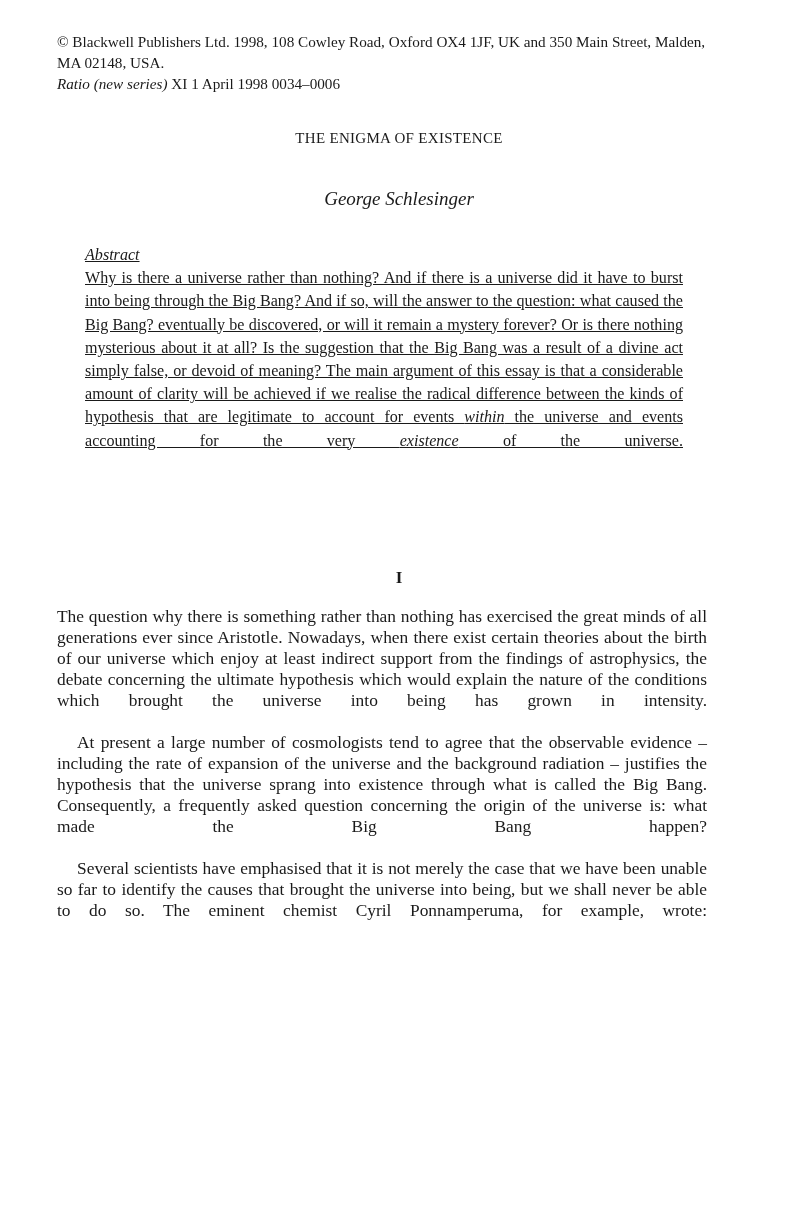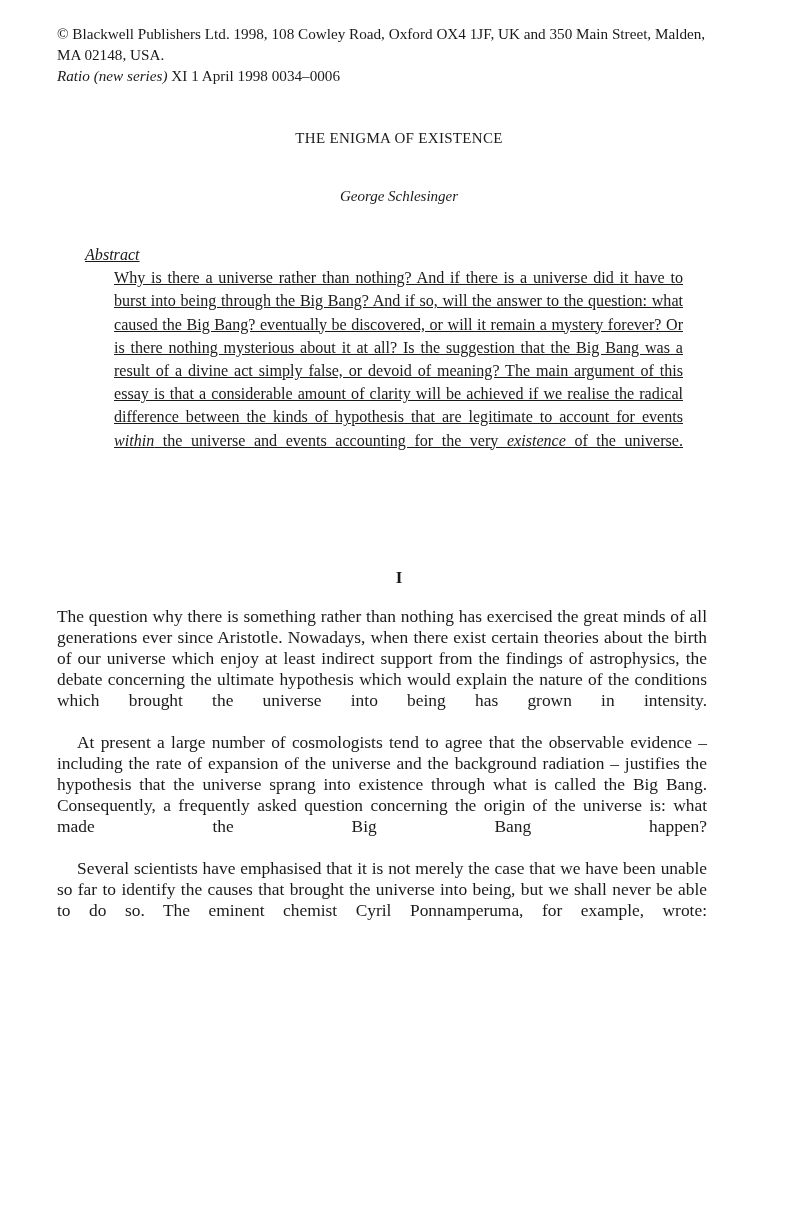--- a/index.html
+++ b/index.html
@@ -19,21 +19,21 @@
   .page {
     position: absolute;
     inset: 0;
     background: #ffffff;
   }
 
   
   .journal-header {
     position: absolute;
     left: 57px;
-    top: 24px;
+    top: 32px;
     width: 652px;
     font-size: 15.2px;
     line-height: 20.5px;
     text-align: left;
   }
   .journal-header .copyright-line {
     margin: 0;
   }
   .journal-header .citation-line {
     margin: 1px 0 0 0;
@@ -55,21 +55,21 @@
     margin: 0;
   }
 
   
   .article-author {
     position: absolute;
     left: 0;
     right: 0;
     top: 188px;
     text-align: center;
-    font-size: 15px;
+    font-size: 19px;
     font-style: italic;
     font-weight: normal;
     margin: 0;
   }
 
   
   .abstract-block {
     position: absolute;
     left: 85px;
     top: 243px;
@@ -82,21 +82,20 @@
   }
   .abstract-label {
     font-style: italic;
     display: block;
     text-align: left;
   }
   .abstract-text {
     display: block;
     text-align: justify;
     hyphens: manual;
-    margin-left: 29px;
   }
   .abstract-text::after {
     content: "";
     display: inline-block;
     width: 100%;
   }
 
   
   .section-numeral {
     position: absolute;

